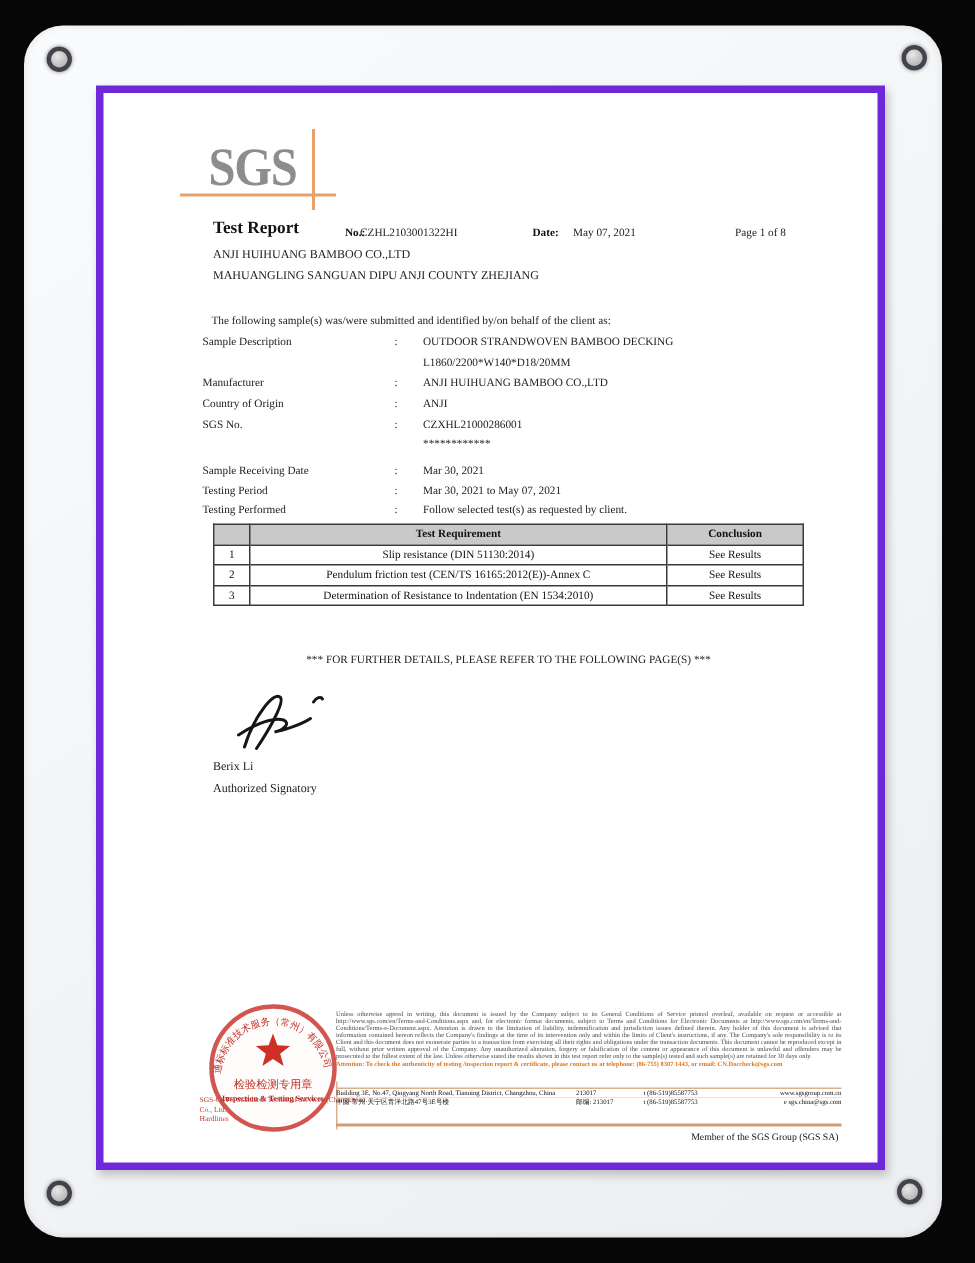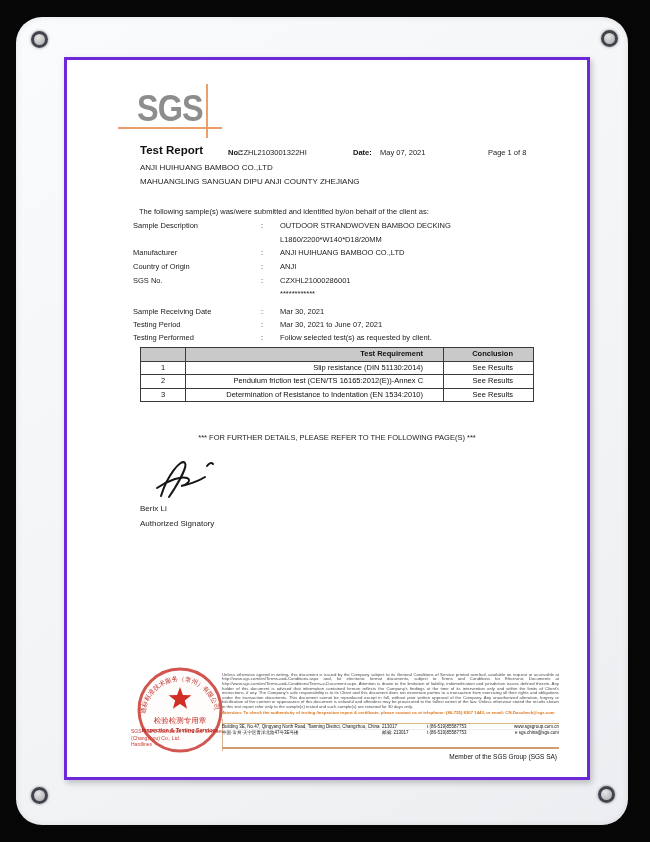--- a/index.html
+++ b/index.html
@@ -23,22 +23,23 @@
     background:radial-gradient(circle at 38% 32%, #e8e8e8 0%, #c3c3c5 55%, #a8a8ac 100%);
     box-shadow:0 0 3px rgba(0,0,0,.45);
   }
   .screw.tl { left:31px; top:31px; }
   .screw.tr { left:601px; top:30px; }
   .screw.bl { left:31px; top:787px; }
   .screw.br { left:598px; top:786px; }
   .page {
     position:absolute; left:64px; top:57px; width:526px; height:723px;
     background:#ffffff;
-    border:3px solid #6d28d9;
+    border:5px solid #6d28d9;
     box-shadow:2px 3px 6px rgba(0,0,0,.22);
+    font-family:Liberation Serif, serif;
   }
   .abs { position:absolute; }
   
   .logo-text {
     left:70px; top:33px; font-size:36px; font-weight:bold; color:#8d8d8d;
     letter-spacing:-1px; line-height:32px; transform:scaleX(.9); transform-origin:left top;
   }
   .logo-vline { left:139px; top:24px; width:2px; height:54px; background:#e9a06b; }
   .logo-hline { left:51px; top:67px; width:104px; height:2px; background:#e9a06b; }
   
@@ -52,21 +53,21 @@
   .frow { display:flex; line-height:14px; }
   .frow.cont { line-height:13px; }
   .frow.small { line-height:11px; }
   .flabel { width:128px; }
   .fcolon { width:19px; }
   .fvalue { flex:1; }
   .fgap { height:6px; }
   
   table.results { left:73px; top:287px; width:394px; border-collapse:collapse; font-size:7.5px; color:#111; }
   table.results { position:absolute; }
-  .results th, .results td { border:1px solid #3a3a3a; padding:2px 20px; line-height:8.5px; text-align:right; }
+  .results th, .results td { border:1px solid #3a3a3a; padding:2px 2px; line-height:8.5px; text-align:center; }
   .results th { background:#c9c9c9; font-weight:bold; }
   .col-idx { width:24px; }
   .col-req { width:279px; }
   .col-con { width:91px; }
   .note { left:73px; top:373px; width:394px; text-align:center; font-size:7.5px; color:#222; }
   .sig-svg { left:84px; top:394px; }
   .sig-name { left:73px; top:444px; font-size:8px; color:#222;text-align:center; }
   .sig-title { left:73px; top:459px; font-size:8px; color:#222; }
   
   .stamp-svg { left:69px; top:606px; }
@@ -146,21 +147,21 @@
     </div>
     <div class="fgap"></div>
     <div class="frow cont">
       <span class="flabel">Sample Receiving Date</span>
       <span class="fcolon">:</span>
       <span class="fvalue">Mar 30, 2021</span>
     </div>
     <div class="frow cont">
       <span class="flabel">Testing Period</span>
       <span class="fcolon">:</span>
-      <span class="fvalue">Mar 30, 2021 to June 07, 2021</span>
+      <span class="fvalue">Mar 30, 2021 to May 07, 2021</span>
     </div>
     <div class="frow cont">
       <span class="flabel">Testing Performed</span>
       <span class="fcolon">:</span>
       <span class="fvalue">Follow selected test(s) as requested by client.</span>
     </div>
   </div>
 
   <table class="results">
     <thead>

